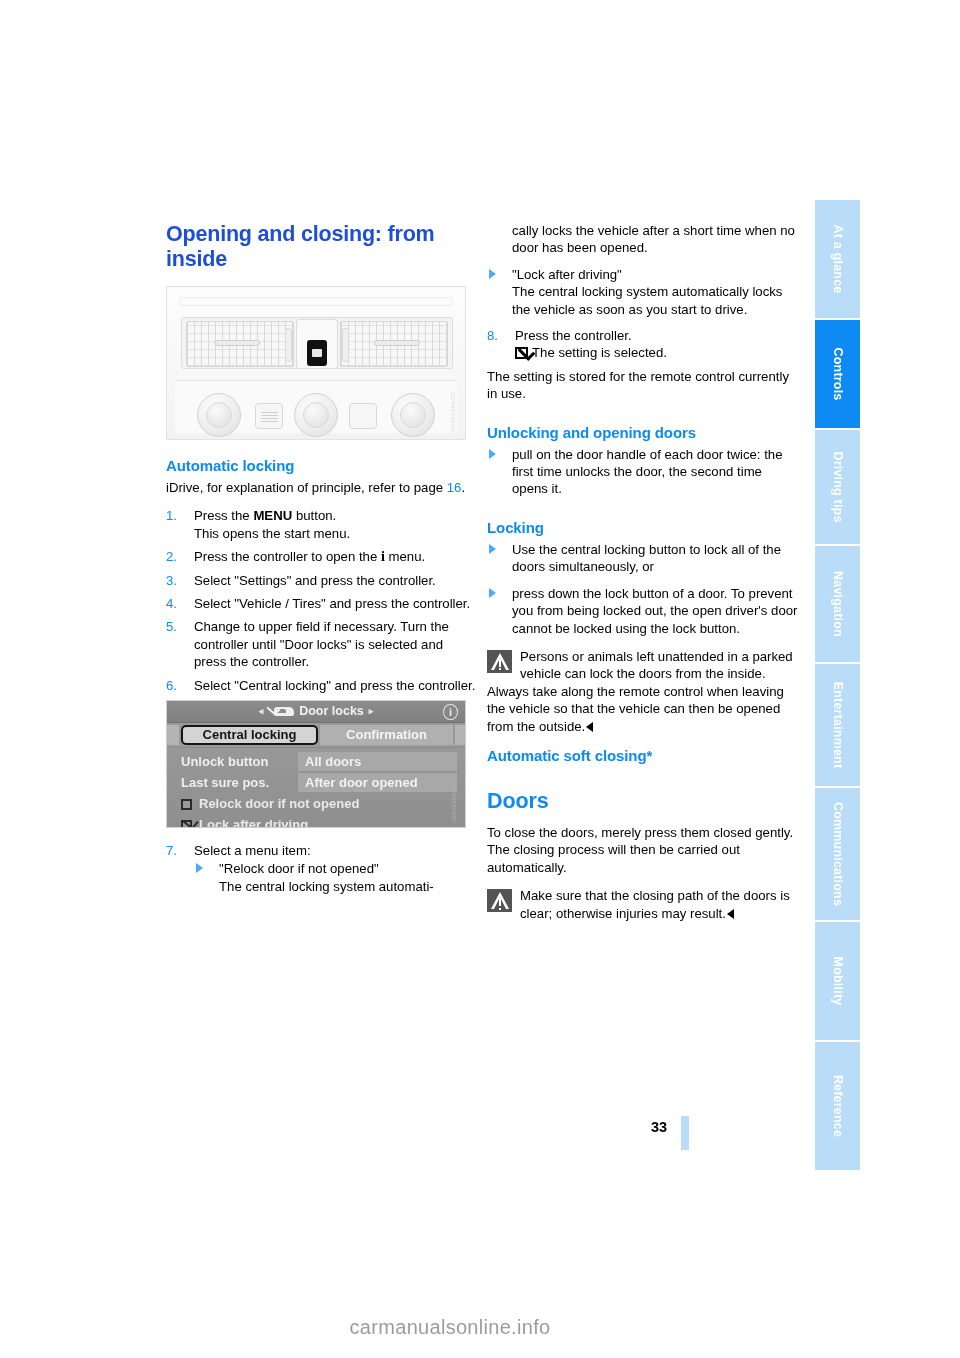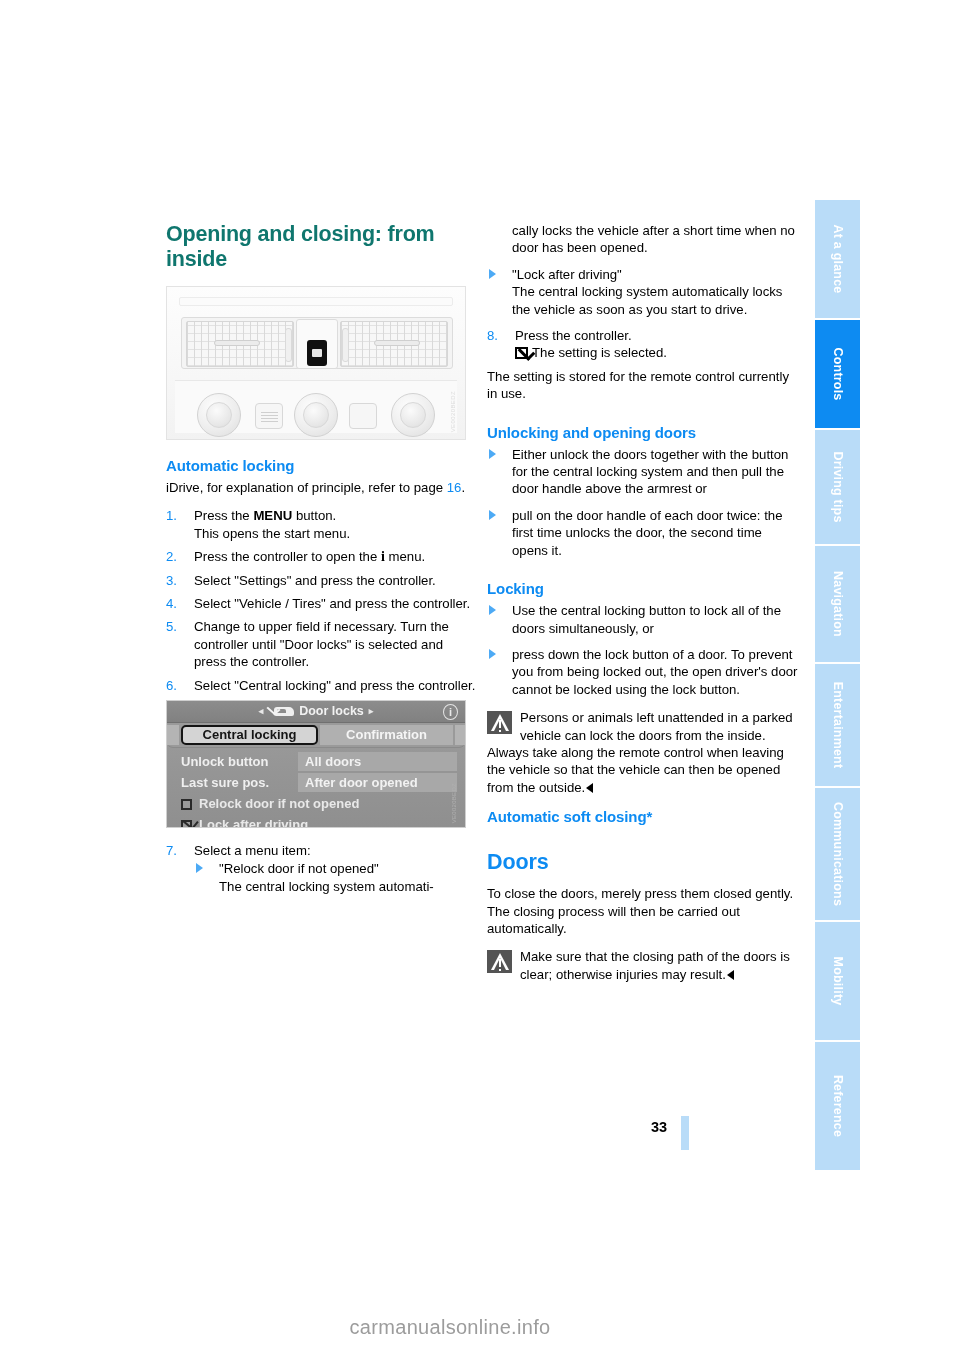--- a/index.html
+++ b/index.html
@@ -28,21 +28,21 @@
     position: absolute;
     top: 222px;
     width: 312px;
     font-size: 13.2px;
     line-height: 17.4px;
   }
   #col-left  { left: 166px; }
   #col-right { left: 487px; }
 
   h1.title {
-    color: #0f766e;
+    color: #1d4ed8;
     font-size: 21.5px;
     line-height: 25px;
     font-weight: bold;
     margin: 0 0 14px 0;
     letter-spacing: -0.2px;
   }
   h2.sect {
     color: #0d8bf2;
     font-size: 15px;
     line-height: 19px;
@@ -662,24 +662,20 @@
       </li>
     </ol>
 
     <p class="body" style="margin-top:0;">The setting is stored for the remote control currently in use.</p>
 
     <h2 class="sect">Unlocking and opening doors</h2>
 
     <ul class="tri">
       <li>
         <span class="tmark"></span>
-        <span>Either unlock the doors together with the button for the central locking system and then pull the door handle above the armrest or</span>
-      </li>
-      <li>
-        <span class="tmark"></span>
         <span>pull on the door handle of each door twice: the first time unlocks the door, the second time opens it.</span>
       </li>
     </ul>
 
     <h2 class="sect">Locking</h2>
 
     <ul class="tri">
       <li>
         <span class="tmark"></span>
         <span>Use the central locking button to lock all of the doors simultaneously, or</span>

